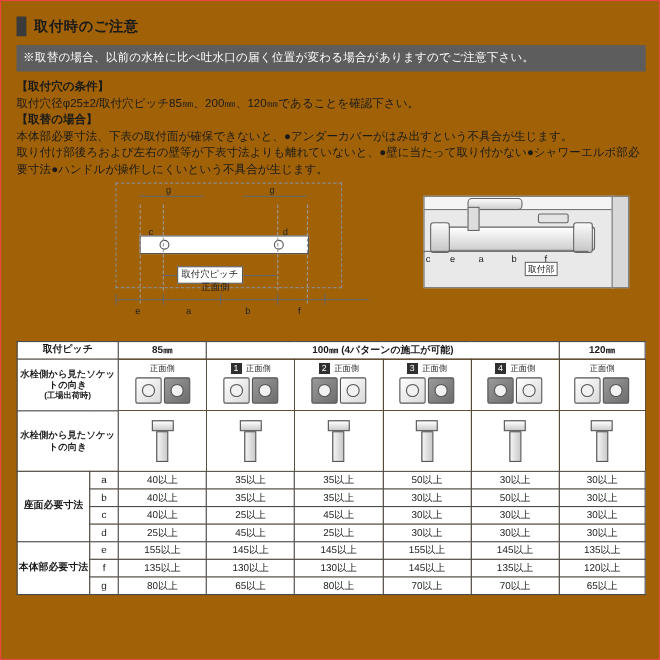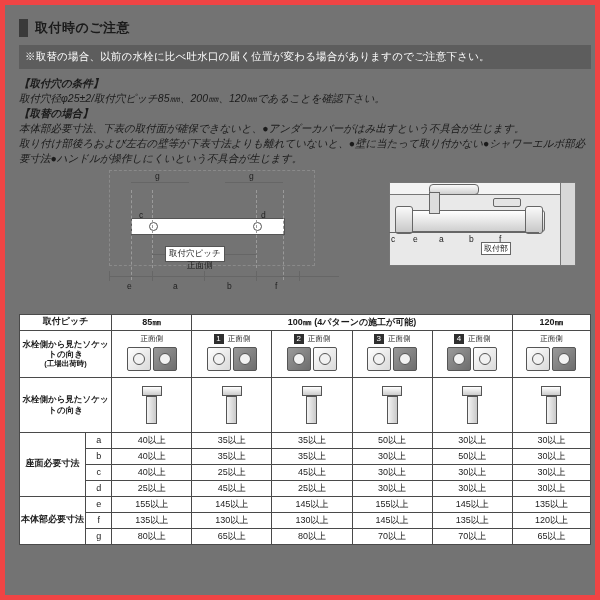--- a/index.html
+++ b/index.html
@@ -12,22 +12,22 @@
     height: 600px;
     font-family: "Liberation Sans", sans-serif;
     color: #1a1a1a;
     overflow: hidden;
   }
   .page {
     position: relative;
     width: 600px;
     height: 600px;
     box-sizing: border-box;
-    border: 5px solid #ef4444;
-    background: #737373;
+    border: 1px solid #ef4444;
+    background: #a16207;
   }
   .inner {
     position: absolute;
     left: 14px;
     top: 12px;
     width: 572px;
     height: 576px;
   }
 
   
@@ -57,21 +57,20 @@
     padding: 5px 6px 6px 6px;
     line-height: 1.25;
     letter-spacing: 0.2px;
   }
 
   
   .conds {
     margin-top: 7px;
     font-size: 10.5px;
     line-height: 1.42;
-    font-style: italic;
   }
   .cond-head {
     font-weight: bold;
   }
   .cond-line { }
 
   
   .fig-label {
     margin-top: 8px;
     font-size: 10.5px;

